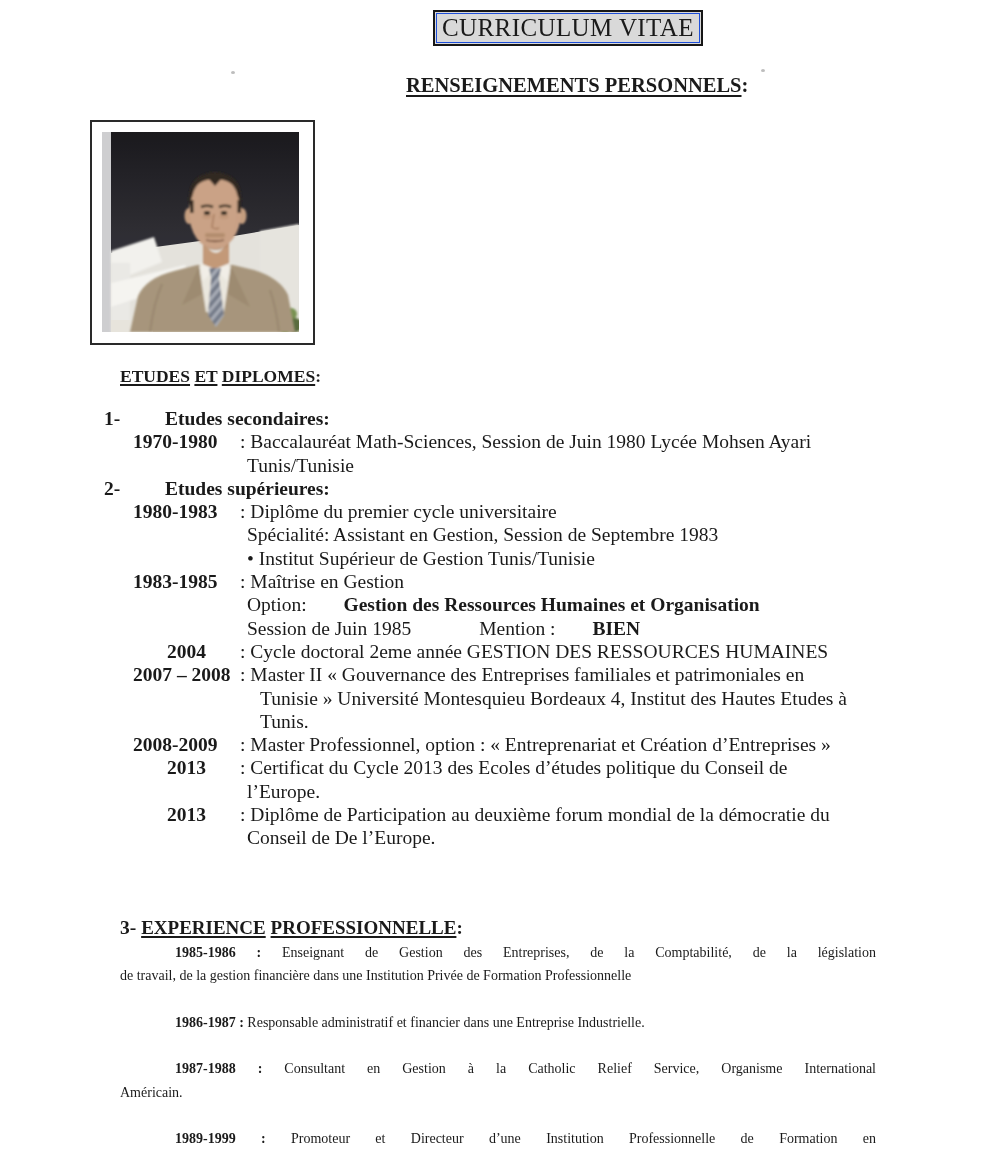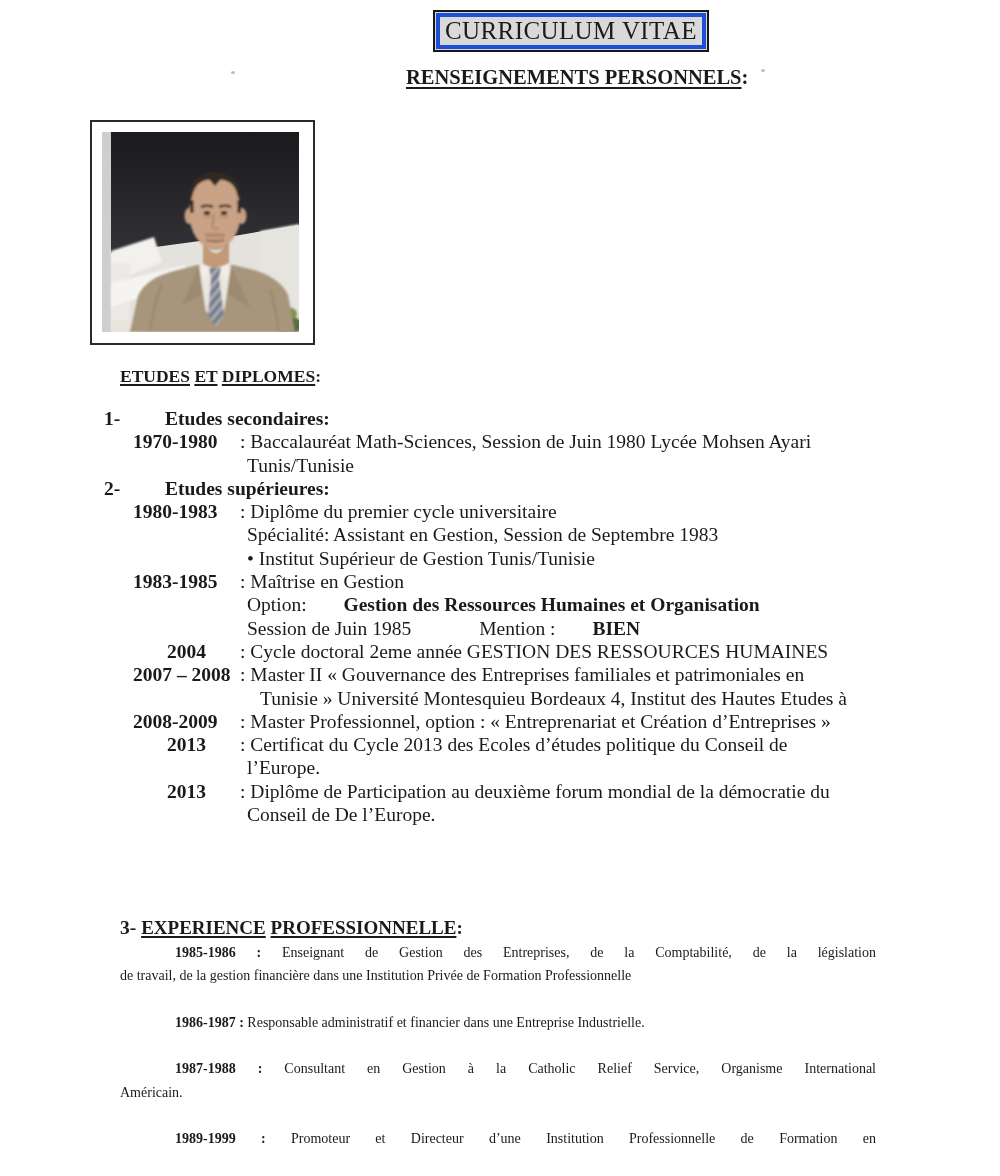--- a/index.html
+++ b/index.html
@@ -6,24 +6,24 @@
   html,body{margin:0;padding:0;}
   body{
     width:1000px;height:1176px;position:relative;overflow:hidden;
     background:#ffffff;color:#1a1a1a;
     font-family:"Liberation Serif", serif;
   }
   .abs{position:absolute;}
 
   
   .title-wrap{left:433px;top:10px;border:2px solid #161616;background:#d9d9d9;padding:1px;}
-  .title-inner{border:4px solid #1d4ed8;padding:0 5px;font-size:25px;line-height:28px;white-space:nowrap;letter-spacing:.4px;}
+  .title-inner{border:1px solid #1d4ed8;padding:0 5px;font-size:25px;line-height:28px;white-space:nowrap;letter-spacing:.4px;}
 
   
-  .personal-heading{left:406px;top:66px;font-size:20.5px;font-weight:bold;white-space:nowrap;}
+  .personal-heading{left:406px;top:74px;font-size:20.5px;font-weight:bold;white-space:nowrap;}
   .personal-heading .u{text-decoration:underline;text-decoration-thickness:2px;text-underline-offset:3px;}
 
   
   .photo-frame{left:90px;top:120px;width:221px;height:221px;border:2px solid #2a2a2a;background:#fff;}
   .photo-img{position:absolute;left:10px;top:10px;width:197px;height:200px;overflow:hidden;}
 
   
   .edu-heading{left:120px;top:366px;font-size:17.5px;font-weight:bold;white-space:nowrap;font-family:Liberation Serif, serif;}
   .uw{text-decoration:underline;text-decoration-thickness:1.5px;text-underline-offset:2px;}
 
@@ -142,20 +142,21 @@
   <div class="row"><span class="enum">2-</span><span class="b">Etudes supérieures:</span></div>
   <div class="row yr"><span class="year">1980-1983</span><span>: Diplôme du premier cycle universitaire</span></div>
   <div class="row cont"><span>Spécialité: Assistant en Gestion, Session de Septembre 1983</span></div>
   <div class="row cont"><span>• Institut Supérieur de Gestion Tunis/Tunisie</span></div>
   <div class="row yr"><span class="year">1983-1985</span><span>: Maîtrise en Gestion</span></div>
   <div class="row cont"><span>Option: </span><span class="b">Gestion des Ressources Humaines et Organisation</span></div>
   <div class="row cont"><span>Session de Juin 1985</span><span class="mention">Mention : </span><span class="b">BIEN</span></div>
   <div class="row yr"><span class="year yc">2004</span><span>: Cycle doctoral 2eme année GESTION DES RESSOURCES HUMAINES</span></div>
   <div class="row yr"><span class="year">2007 – 2008</span><span>: Master II « Gouvernance des Entreprises familiales et patrimoniales en</span></div>
   <div class="row cont2"><span>Tunisie » Université Montesquieu Bordeaux 4, Institut des Hautes Etudes à</span></div>
+  <div class="row cont2"><span>Tunis.</span></div>
   <div class="row yr"><span class="year">2008-2009</span><span>: Master Professionnel, option : « Entreprenariat et Création d’Entreprises »</span></div>
   <div class="row yr"><span class="year yc">2013</span><span>: Certificat du Cycle 2013 des Ecoles d’études politique du Conseil de</span></div>
   <div class="row cont"><span>l’Europe.</span></div>
   <div class="row yr"><span class="year yc">2013</span><span>: Diplôme de Participation au deuxième forum mondial de la démocratie du</span></div>
   <div class="row cont"><span>Conseil de De l’Europe.</span></div>
 </div>
 
 <div class="abs exp-heading"><span>3-</span> <span class="hw">EXPERIENCE</span> <span class="hw">PROFESSIONNELLE</span><span class="hw" style="text-decoration:none;">:</span></div>
 
 <div class="abs exp">

